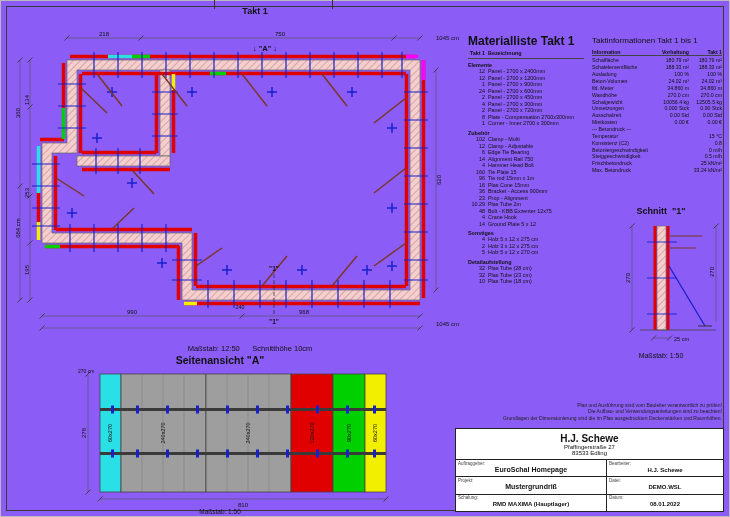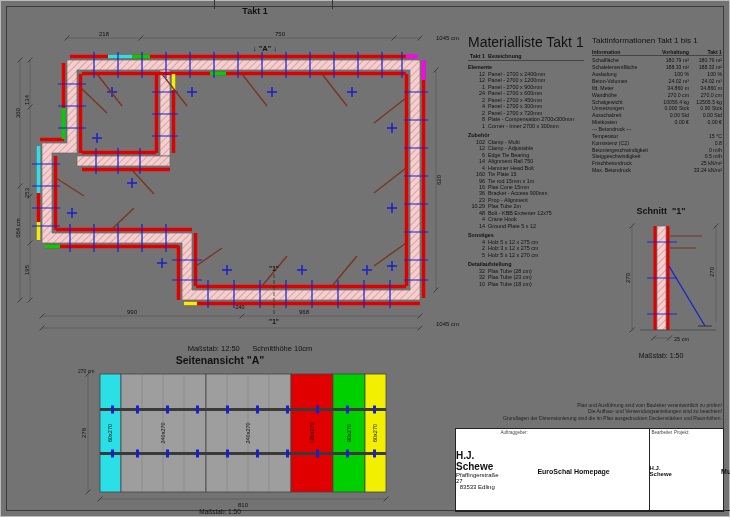--- a/index.html
+++ b/index.html
@@ -1,42 +1,42 @@
 <!DOCTYPE html>
 <html><head>
 <meta charset="utf-8">
 <style>
   html,body{margin:0;padding:0;background:#e9e9e9}
-  .page{position:relative;width:730px;height:517px;background:#737373;
+  .page{position:relative;width:730px;height:517px;background:#8b5cf6;
         font-family:"Liberation Sans","DejaVu Sans",sans-serif;color:#111;
         box-shadow:0 0 0 1px #bbb inset;overflow:hidden}
   .abs{position:absolute}
   .frame{position:absolute;inset:6px;border:1px solid #3a3a3a;pointer-events:none}
   .regmark{position:absolute;top:0;width:1px;height:9px;background:#333}
   .plan-title{left:200px;top:6px;width:110px;text-align:center;font-size:9px;font-weight:600}
   .plan-scale{left:130px;top:344px;width:240px;text-align:center;font-size:7.5px;white-space:pre}
   .sv-title{left:105px;top:354px;width:230px;text-align:center;font-size:10.5px;font-weight:600}
   .sv-scale{left:120px;top:508px;width:200px;text-align:center;font-size:6.5px}
   .sc-title{left:600px;top:206px;width:122px;text-align:center;font-size:9px;font-weight:600;white-space:pre}
   .sc-scale{left:600px;top:352px;width:122px;text-align:center;font-size:7px}
   .ml{left:468px;top:34px;width:116px;font-size:5.4px;line-height:1.2}
-  .ml-title{font-size:14px;font-weight:normal;margin-bottom:2px}
+  .ml-title{font-size:12px;font-weight:bold;margin-bottom:2px}
   .ml-head{display:flex;font-weight:bold;border-bottom:0.5px solid #444;padding-bottom:1px;margin-bottom:1px}
   .ml-sec{font-weight:bold;margin-top:3px}
   .ml-row{display:flex}
   .ml-qty{flex:none;width:17px;text-align:right;padding-right:3px}
   .ml-desc{flex:1}
   .ti{left:592px;top:36px;width:130px;font-size:5.2px;line-height:1.32}
   .ti-title{font-size:8px;font-weight:normal;margin-bottom:2px}
   .ti-row{display:flex}
   .ti-head{font-weight:bold;border-bottom:0.5px solid #444;margin-bottom:1px}
   .ti-l{flex:1}
   .ti-v,.ti-t{flex:none;width:33px;text-align:right}
   .disc{left:420px;top:402px;width:302px;font-size:5px;text-align:right;line-height:1.25;color:#222}
-  .tb{left:455px;top:428px;width:267px;height:82px;border:1.3px solid #222;display:flex;flex-direction:row;background:#fff}
+  .tb{left:455px;top:428px;width:267px;height:82px;border:1.3px solid #222;display:flex;flex-direction:column;background:#fff}
   .tb-company{flex:0 0 30px;border-bottom:1px solid #222;display:flex;flex-direction:column;align-items:center;justify-content:center}
   .tb-name{font-size:10px;font-weight:bold}
   .tb-addr{font-size:6px}
   .tb-row{flex:1;display:flex;border-bottom:1px solid #222;min-height:0}
   .tb-row:last-child{border-bottom:none}
   .tb-cell{position:relative;border-right:1px solid #222;display:flex;align-items:center;justify-content:center;overflow:hidden}
   .tb-cell:last-child{border-right:none}
   .tb-cell.w1{flex:0 0 150px}
   .tb-cell.w2{flex:1}
   .tb-lab{position:absolute;top:0.5px;left:2px;font-size:4.5px;color:#444}

